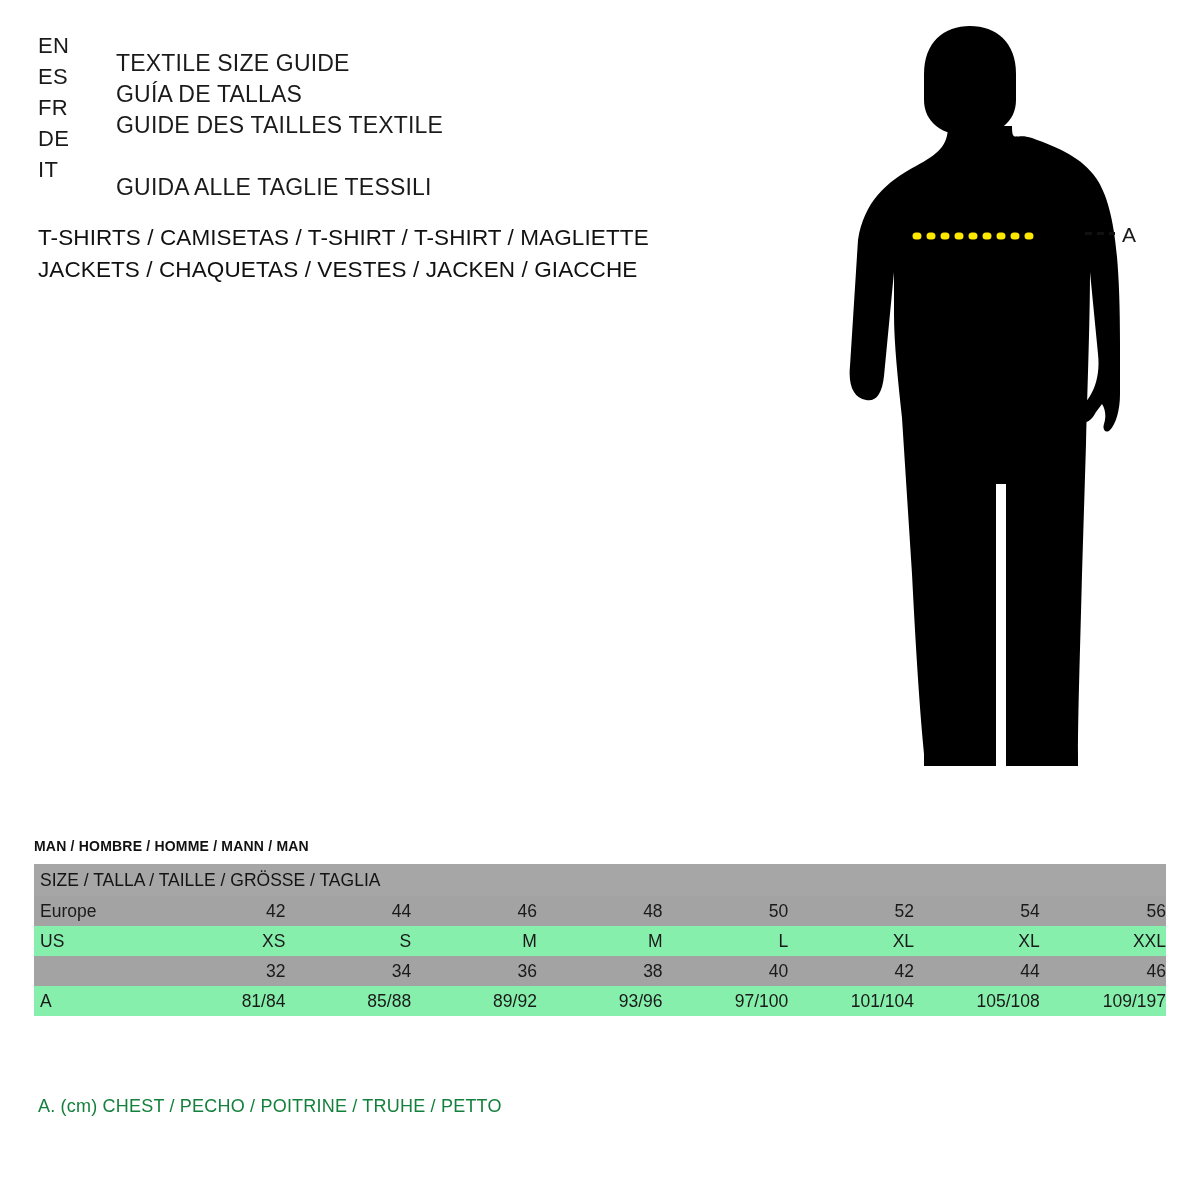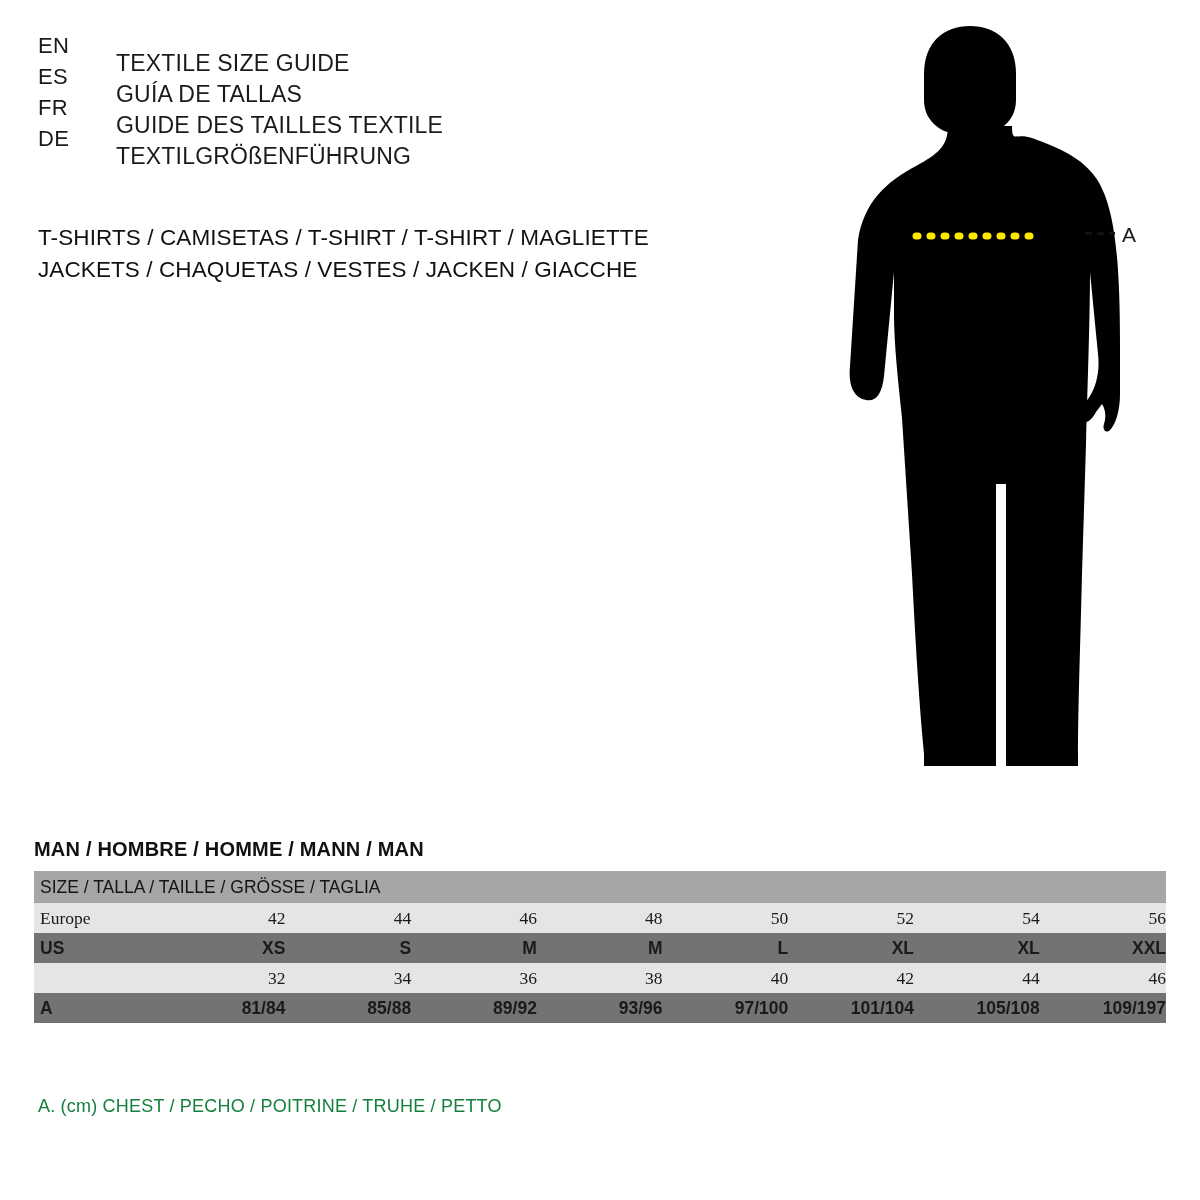--- a/index.html
+++ b/index.html
@@ -85,21 +85,21 @@
   }
 
   
   .table-section {
     position: absolute;
     left: 34px;
     top: 838px;
     width: 1132px;
   }
   .man-title {
-    font-size: 20px;
+    font-size: 14px;
     font-weight: bold;
     letter-spacing: 0.2px;
     margin-bottom: 10px;
     color: #111111;
   }
   table.size-table {
     border-collapse: collapse;
     width: 1132px;
     table-layout: fixed;
     font-size: 17.5px;
@@ -113,22 +113,22 @@
   }
   .col-label { width: 170px; text-align: left; padding-left: 6px !important; }
   .val-cell { text-align: right; }
 
   tr.header-row td {
     background: #a6a6a6;
     font-size: 17.5px;
     height: 32px;
     color: #141414;
   }
-  tr.shade td { background: #e5e5e5; font-family: Liberation Serif, serif; }
-  tr.plain td { background: #737373; font-weight: bold; }
+  tr.shade td { background: #a3a3a3; }
+  tr.plain td { background: #86efac; }
 
   .footnote {
     position: absolute;
     left: 38px;
     top: 1096px;
     font-size: 18px;
     letter-spacing: 0.2px;
     color: #15803d;
   }
 </style>
@@ -143,21 +143,24 @@
   <div class="lang-row">
     <span class="lang-code">ES</span>
     <span class="lang-text">GUÍA DE TALLAS</span>
   </div>
   <div class="lang-row">
     <span class="lang-code">FR</span>
     <span class="lang-text">GUIDE DES TAILLES TEXTILE</span>
   </div>
   <div class="lang-row">
     <span class="lang-code">DE</span>
-    <span class="lang-text">TEXTILGRÖßENFÜHRUNG</span>
+  </div>
+  <div class="lang-row">
+    <span class="lang-code">IT</span>
+    <span class="lang-text">GUIDA ALLE TAGLIE TESSILI</span>
   </div>
 </div>
 
 <div class="category-block">
   <div class="category-line">T-SHIRTS / CAMISETAS / T-SHIRT / T-SHIRT / MAGLIETTE</div>
   <div class="category-line">JACKETS / CHAQUETAS / VESTES / JACKEN / GIACCHE</div>
 </div>
 
 <div class="figure-wrap">
   <svg width="360" height="780" viewBox="0 0 360 780" xmlns="http://www.w3.org/2000/svg" aria-hidden="true">

